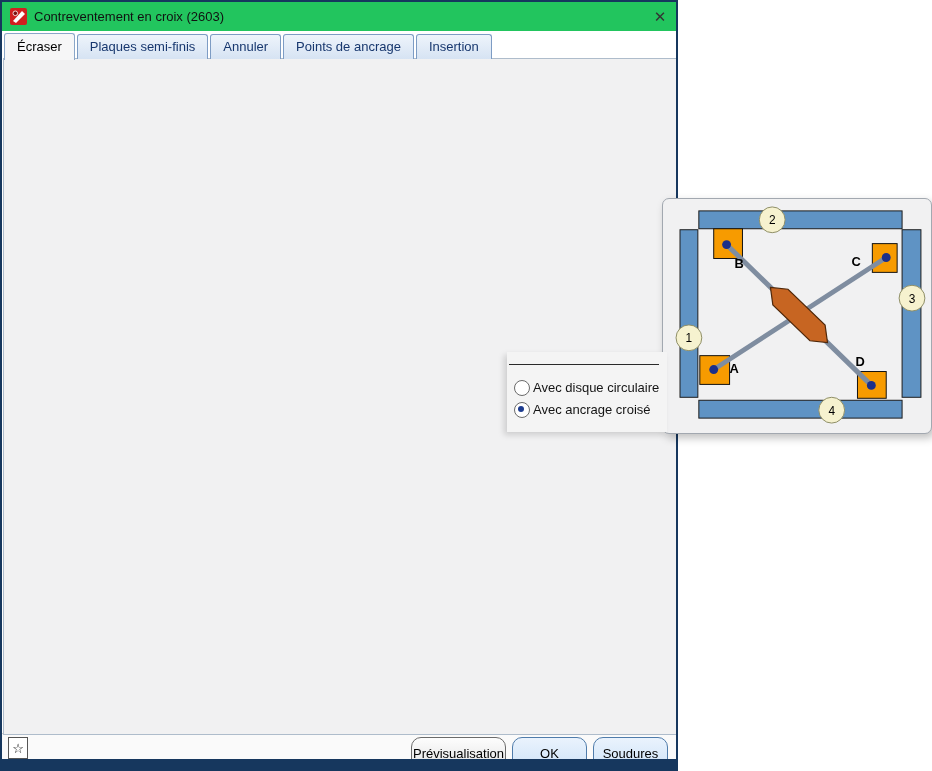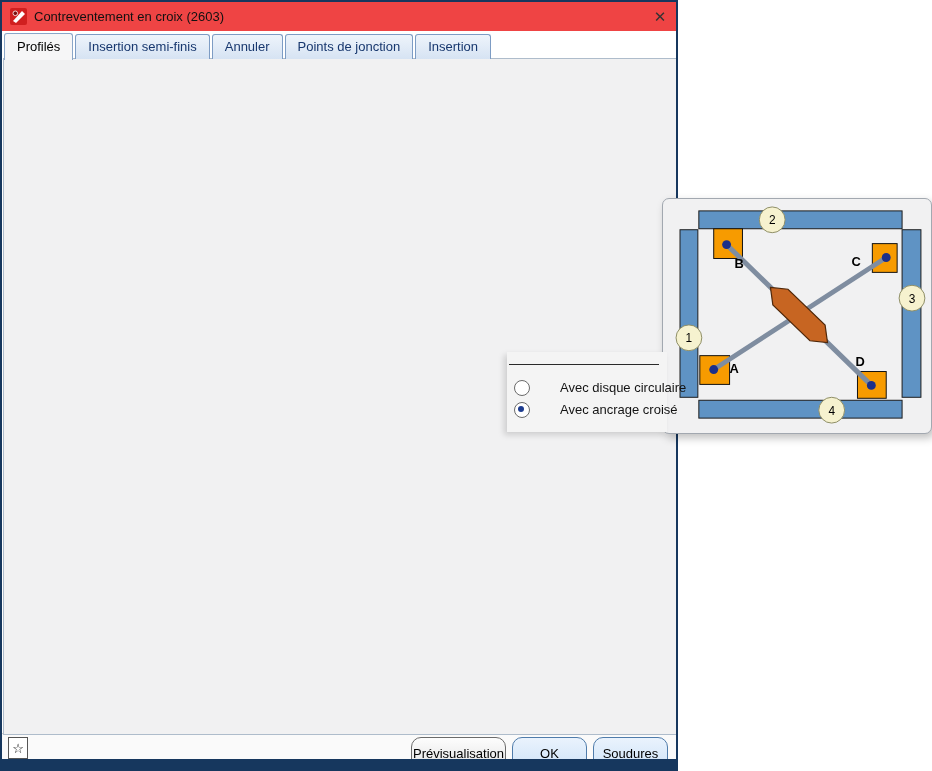--- a/index.html
+++ b/index.html
@@ -8,21 +8,21 @@
     background:#ffffff;
     font-family:"Liberation Sans","DejaVu Sans",sans-serif;
     font-size:13px;color:#1a1a1a;
     -webkit-font-smoothing:antialiased;
   }
   .abs{position:absolute;box-sizing:border-box;}
 
   
   .dialog{position:absolute;left:0;top:0;width:678px;height:771px;background:#ffffff;}
   .frame{position:absolute;background:#16375e;z-index:40;}
-  .titlebar{position:absolute;left:2px;top:1px;width:674px;height:30px;background:#ef4444;}
+  .titlebar{position:absolute;left:2px;top:1px;width:674px;height:30px;background:#22c55e;}
   .title-text{position:absolute;left:32px;top:8px;font-size:13px;color:#111;white-space:nowrap;}
   .close-btn{position:absolute;left:646px;top:5px;width:24px;height:21px;border:none;background:transparent;
     font-size:15px;color:#333;cursor:default;display:flex;align-items:center;justify-content:center;padding:0;}
 
   
   .tabstrip{position:absolute;left:4px;top:33px;height:26px;display:flex;align-items:flex-end;z-index:3;}
   .tab{height:24px;line-height:24px;padding:0 12px;margin-right:2px;font-size:13px;color:#17376e;
     background:linear-gradient(180deg,#eef4fb,#d6e3f3);border:1px solid #7d9cc4;border-bottom:none;
     border-radius:3px 3px 0 0;white-space:nowrap;}
   .tab.active{height:26px;line-height:26px;background:#f6f6f7;color:#000;border-color:#8aa6c8;
@@ -39,21 +39,21 @@
 
   
   .panel{position:absolute;background:#f0f0f0;border:1px solid #b6b6b6;border-radius:6px;}
   .section{position:absolute;background:#e8eef6;border:1px solid #c2cbd9;border-radius:5px;}
   .groupbox{position:absolute;border:1px solid #d9d9d9;border-top:1px solid #6f6f6f;border-radius:3px;}
   .groupbox.disabled{border-color:#e0e0e0;border-top-color:#bdbdbd;background:#efefef;}
   .legend{position:absolute;top:-9px;left:8px;padding:0 5px;font-weight:bold;font-size:13px;background:#f1f1f2;}
   .legend.disabled{color:#a7adb5;}
 
   
-  .label{position:absolute;font-size:13px;color:#141414;white-space:nowrap;margin-left:27px;}
+  .label{position:absolute;font-size:13px;color:#141414;white-space:nowrap;}
   .label.gray{color:#9aa0a6;}
   .field{position:absolute;background:#fff;border:1px solid #8f8f8f;border-radius:1px;font-size:13px;
     display:flex;align-items:center;padding:0 6px;color:#1a1a1a;overflow:hidden;white-space:nowrap;}
   .field.yellow{background:#fcfad2;border-color:#9a9a9a;}
   .field.focused{border:2px solid #e0860a;background:#fffdf3;}
   .field.disabled{background:#edeef0;border-color:#c9cdd3;color:#b9bec6;font-style:italic;}
   .field.center{justify-content:center;}
   .checkbox{position:absolute;width:13px;height:13px;background:#fff;border:1px solid #8a8a8a;}
   .checkbox.disabled{background:#ececec;border-color:#bdbdbd;}
   .radio{position:absolute;width:14px;height:14px;border-radius:50%;background:#fff;border:1px solid #6a6a6a;}
@@ -95,24 +95,24 @@
     <svg class="abs" style="left:8px;top:7px;" width="17" height="17">
       <rect x="0" y="0" width="17" height="17" rx="2" fill="#d01f1f"></rect>
       <path d="M3,13 L12,3 L15,6 L6,15 Z" fill="#ffffff"></path>
       <circle cx="5.3" cy="5.3" r="2.3" fill="#7a1010" stroke="#ffffff" stroke-width="0.8"></circle>
     </svg>
     <div class="title-text">Contreventement en croix (2603)</div>
     <button class="close-btn">✕</button>
   </div>
 
   <div class="tabstrip">
-    <div class="tab active">Profilés</div>
-    <div class="tab">Insertion semi-finis</div>
+    <div class="tab active">Écraser</div>
+    <div class="tab">Plaques semi-finis</div>
     <div class="tab">Annuler</div>
-    <div class="tab">Points de jonction</div>
+    <div class="tab">Points de ancrage</div>
     <div class="tab">Insertion</div>
   </div>
 
   <div class="tabpage"></div>
 
   <button class="thumb" style="left:13px;">
     <svg width="63" height="57" viewBox="0 0 63 58">
       <rect x="3" y="7" width="8" height="44" fill="#6b9dcb" stroke="#333" stroke-width="0.8"></rect>
       <rect x="52" y="7" width="8" height="44" fill="#6b9dcb" stroke="#333" stroke-width="0.8"></rect>
       <line x1="10" y1="13" x2="53" y2="45" stroke="#9aa2ac" stroke-width="3"></line>

